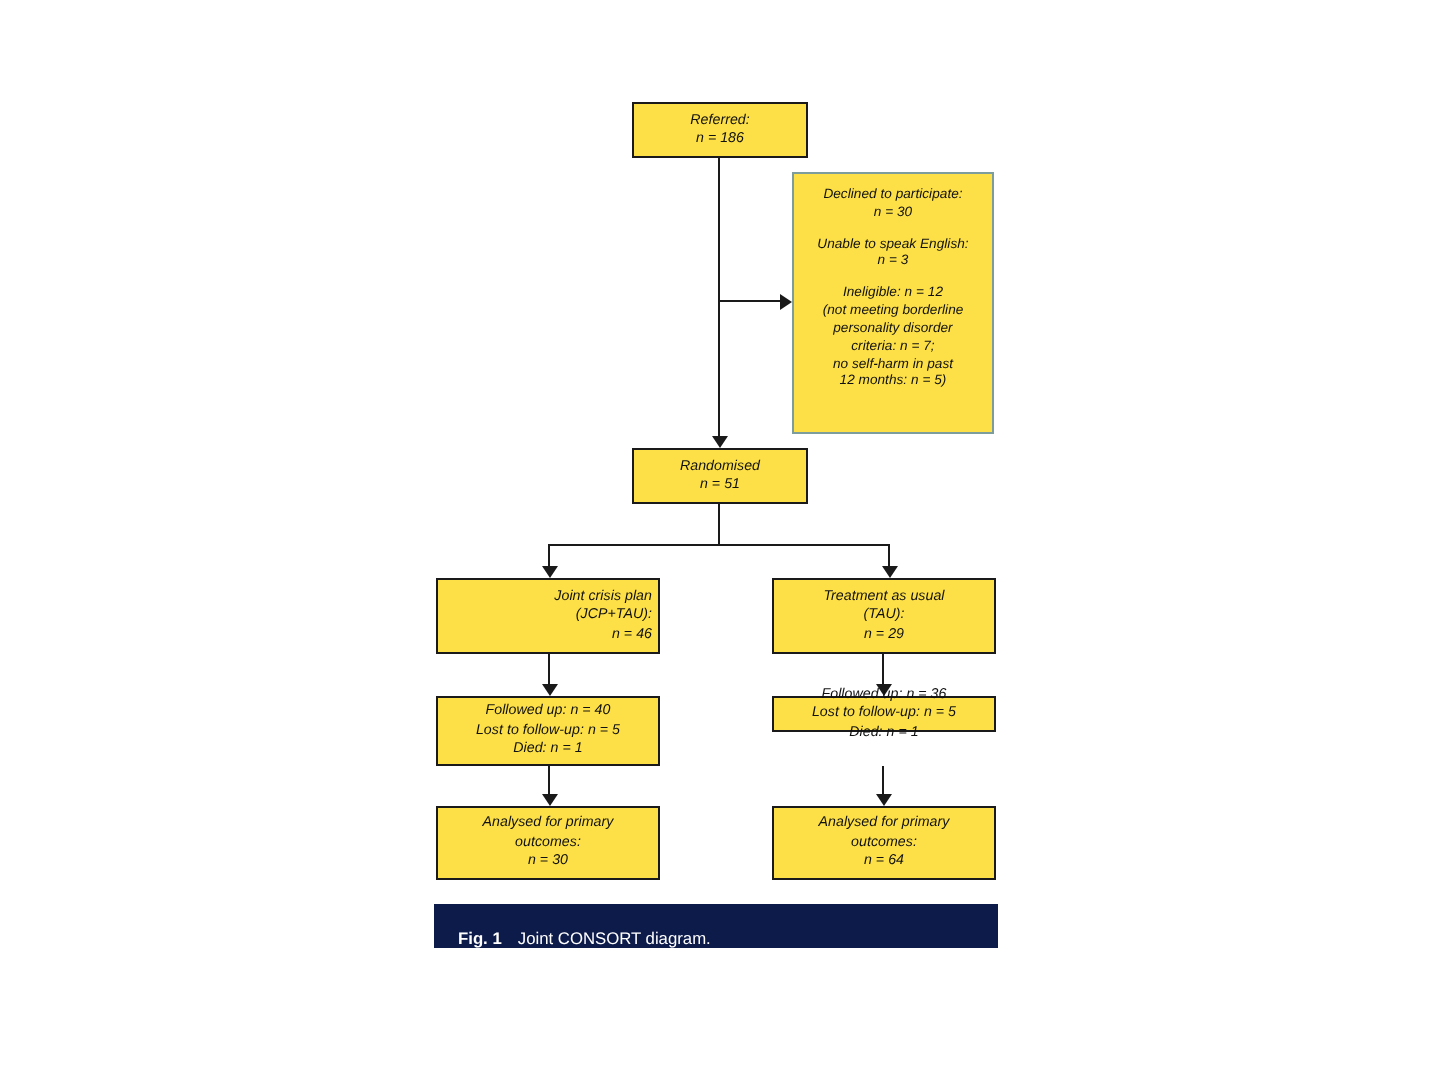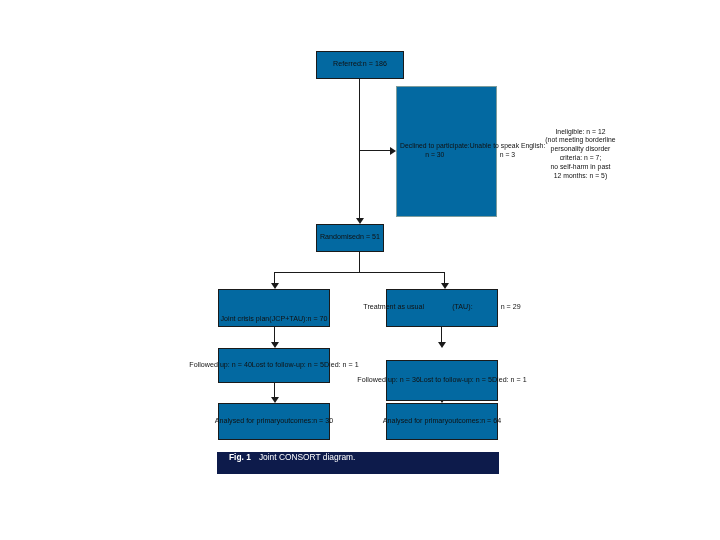--- a/index.html
+++ b/index.html
@@ -20,32 +20,33 @@
     left: 0;
     top: 0;
     width: 720px;
     height: 540px;
   }
 
   
   .node {
     position: absolute;
     box-sizing: border-box;
-    background: #0369a1;
+    background: #fde047;
     border: 1px solid #1a1a1a;
     display: flex;
-    flex-direction: row;
+    flex-direction: column;
     align-items: center;
     justify-content: center;
     text-align: center;
     color: #111111;
     font-size: 7.1px;
     line-height: 1.32;
     letter-spacing: 0.02px;
     padding: 2px 3px;
+    font-style: italic;
   }
   .node .line {
     display: block;
     white-space: nowrap;
   }
 
   
   #node-referred {
     left: 316px;  top: 51px;  width: 88px;  height: 28px;
   }
@@ -57,33 +58,33 @@
     font-size: 6.8px;
     line-height: 1.3;
   }
   #node-excluded .grp {
     margin-bottom: 7px;
   }
   #node-excluded .grp:last-child {
     margin-bottom: 0;
   }
   #node-randomised {
-    left: 316px;  top: 224px; width: 68px;  height: 28px;
+    left: 316px;  top: 224px; width: 88px;  height: 28px;
   }
   #node-arm-left {
     left: 218px;  top: 289px; width: 112px; height: 38px; align-items: flex-end;
   }
   #node-arm-right {
-    left: 386px;  top: 289px; width: 112px; height: 38px; gap: 28px;
+    left: 386px;  top: 289px; width: 112px; height: 38px;
   }
   #node-follow-left {
     left: 218px;  top: 348px; width: 112px; height: 35px;
   }
   #node-follow-right {
-    left: 386px;  top: 360px; width: 112px; height: 41px;
+    left: 386px;  top: 348px; width: 112px; height: 18px;
   }
   #node-analysed-left {
     left: 218px;  top: 403px; width: 112px; height: 37px;
   }
   #node-analysed-right {
     left: 386px;  top: 403px; width: 112px; height: 37px;
   }
 
   
   .conn {
@@ -138,21 +139,21 @@
 
   
   #caption-bar {
     position: absolute;
     left: 217px;
     top: 452px;
     width: 282px;
     height: 22px;
     background: #0d1b4b;
     display: flex;
-    align-items: flex-start;
+    align-items: flex-end;
     padding-left: 12px;
     box-sizing: border-box;
     color: #ffffff;
     font-size: 8.4px;
   }
   #caption-bar .cap-label {
     font-weight: bold;
     margin-right: 8px;
   }
 </style>
@@ -209,21 +210,21 @@
   </div>
 
   <div class="node" id="node-randomised">
     <span class="line">Randomised</span>
     <span class="line">n = 51</span>
   </div>
 
   <div class="node" id="node-arm-left">
     <span class="line">Joint crisis plan</span>
     <span class="line">(JCP+TAU):</span>
-    <span class="line">n = 70</span>
+    <span class="line">n = 46</span>
   </div>
 
   <div class="node" id="node-arm-right">
     <span class="line">Treatment as usual</span>
     <span class="line">(TAU):</span>
     <span class="line">n = 29</span>
   </div>
 
   <div class="node" id="node-follow-left">
     <span class="line">Followed up: n = 40</span>

